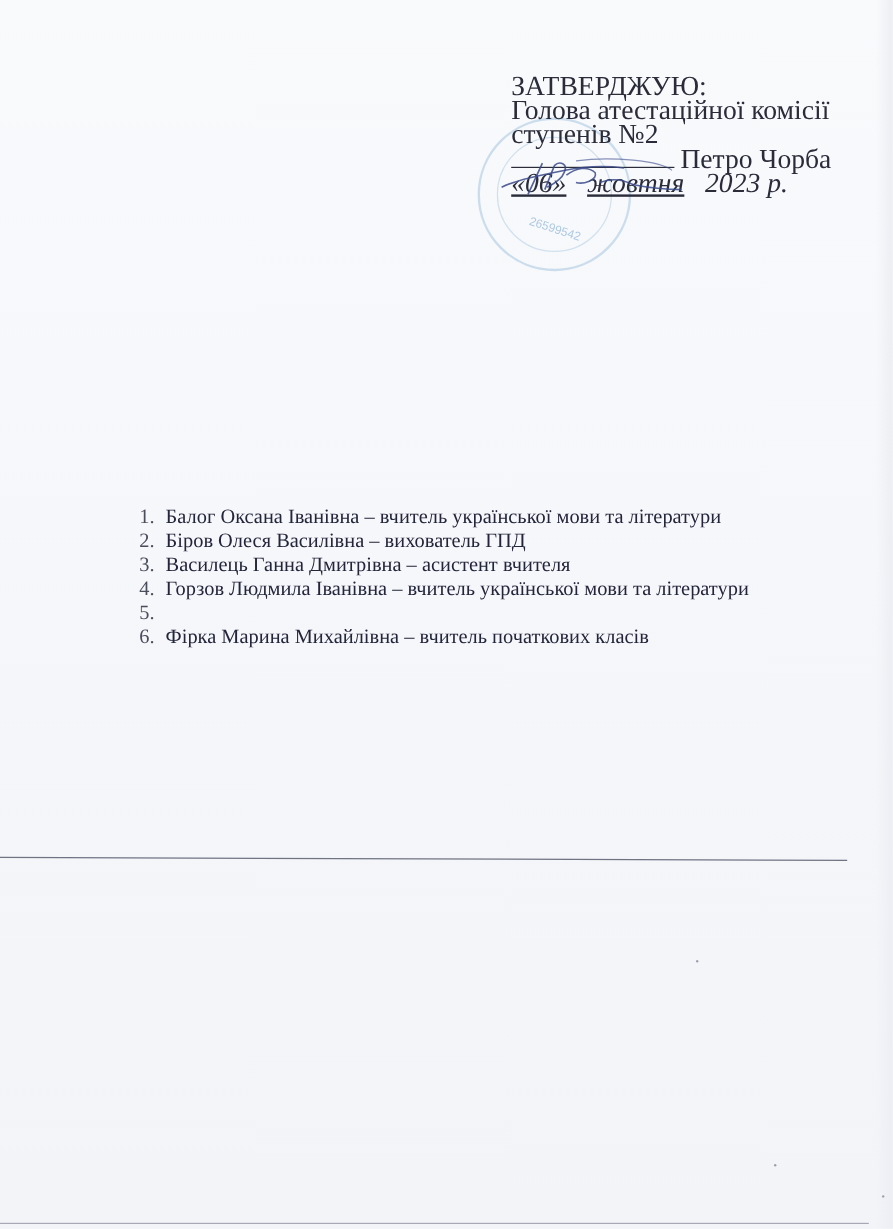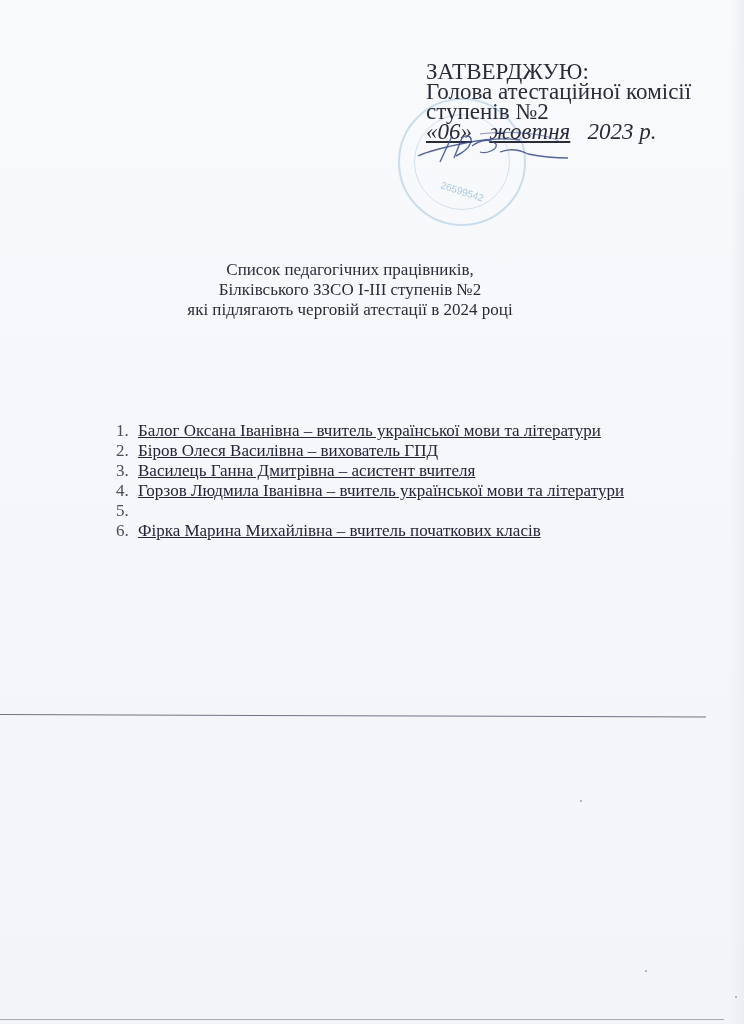--- a/index.html
+++ b/index.html
@@ -127,21 +127,20 @@
     .staff-list li {
       white-space: nowrap;
       display: flex;
     }
     .staff-list .num {
       width: 22px;
       color: #4a4d5c;
     }
     .staff-list .text {
       font-weight: normal;
-      text-decoration: underline;
     }
     .hr-line {
       position: absolute;
       left: 0;
       top: 714px;
       width: 706px;
       height: 0;
       border-top: 1.5px solid #707382;
       transform: rotate(0.2deg);
       transform-origin: left;
@@ -170,41 +169,40 @@
 
   <div class="stamp">
     <div class="stamp-inner"></div>
     <div class="stamp-code">26599542</div>
   </div>
 
   <div class="approval">
     <div class="line">ЗАТВЕРДЖУЮ:</div>
     <div class="line">Голова атестаційної комісії</div>
     <div class="line">ступенів №2</div>
+    <div class="sig-line">
+      <div class="sig-underline"></div>
+      <span class="sig-name">Петро Чорба</span>
+    </div>
     <div class="date-line">
       <span class="u">«06»</span>
       <span>&nbsp;</span>
       <span class="u">жовтня</span>
       <span>&nbsp;</span>
       <span>2023 р.</span>
     </div>
   </div>
 
   <svg class="signature" viewBox="0 0 160 40">
     <path d="M8 28 C 20 22, 40 18, 60 14 C 75 11, 95 10, 110 12" stroke="#3a4a8a" stroke-width="1.3" fill="none" opacity="0.85"></path>
     <path d="M30 34 L 42 8 M 44 30 L 52 10 C 56 6, 64 8, 60 16 C 58 22, 50 26, 46 28" stroke="#3a4a8a" stroke-width="1.4" fill="none" opacity="0.85"></path>
     <path d="M62 18 C 70 12, 80 10, 86 16 C 88 22, 76 26, 70 24 M 90 24 C 100 20, 110 22, 118 26 C 128 28, 140 30, 158 30" stroke="#3a4a8a" stroke-width="1.3" fill="none" opacity="0.85"></path>
     <path d="M70 6 C 100 2, 140 6, 150 14" stroke="#3a4a8a" stroke-width="1" fill="none" opacity="0.6"></path>
   </svg>
 
-  <div class="title">
-    <div>Список педагогічних працівників,</div>
-    <div>Білківського ЗЗСО І-ІІІ ступенів №2</div>
-    <div>які підлягають черговій атестації в 2024 році</div>
-  </div>
 
   <ul class="staff-list">
     <li>
       <span class="num">1.</span>
       <span class="text">Балог Оксана Іванівна – вчитель української мови та літератури</span>
     </li>
     <li>
       <span class="num">2.</span>
       <span class="text">Біров Олеся Василівна – вихователь ГПД</span>
     </li>

